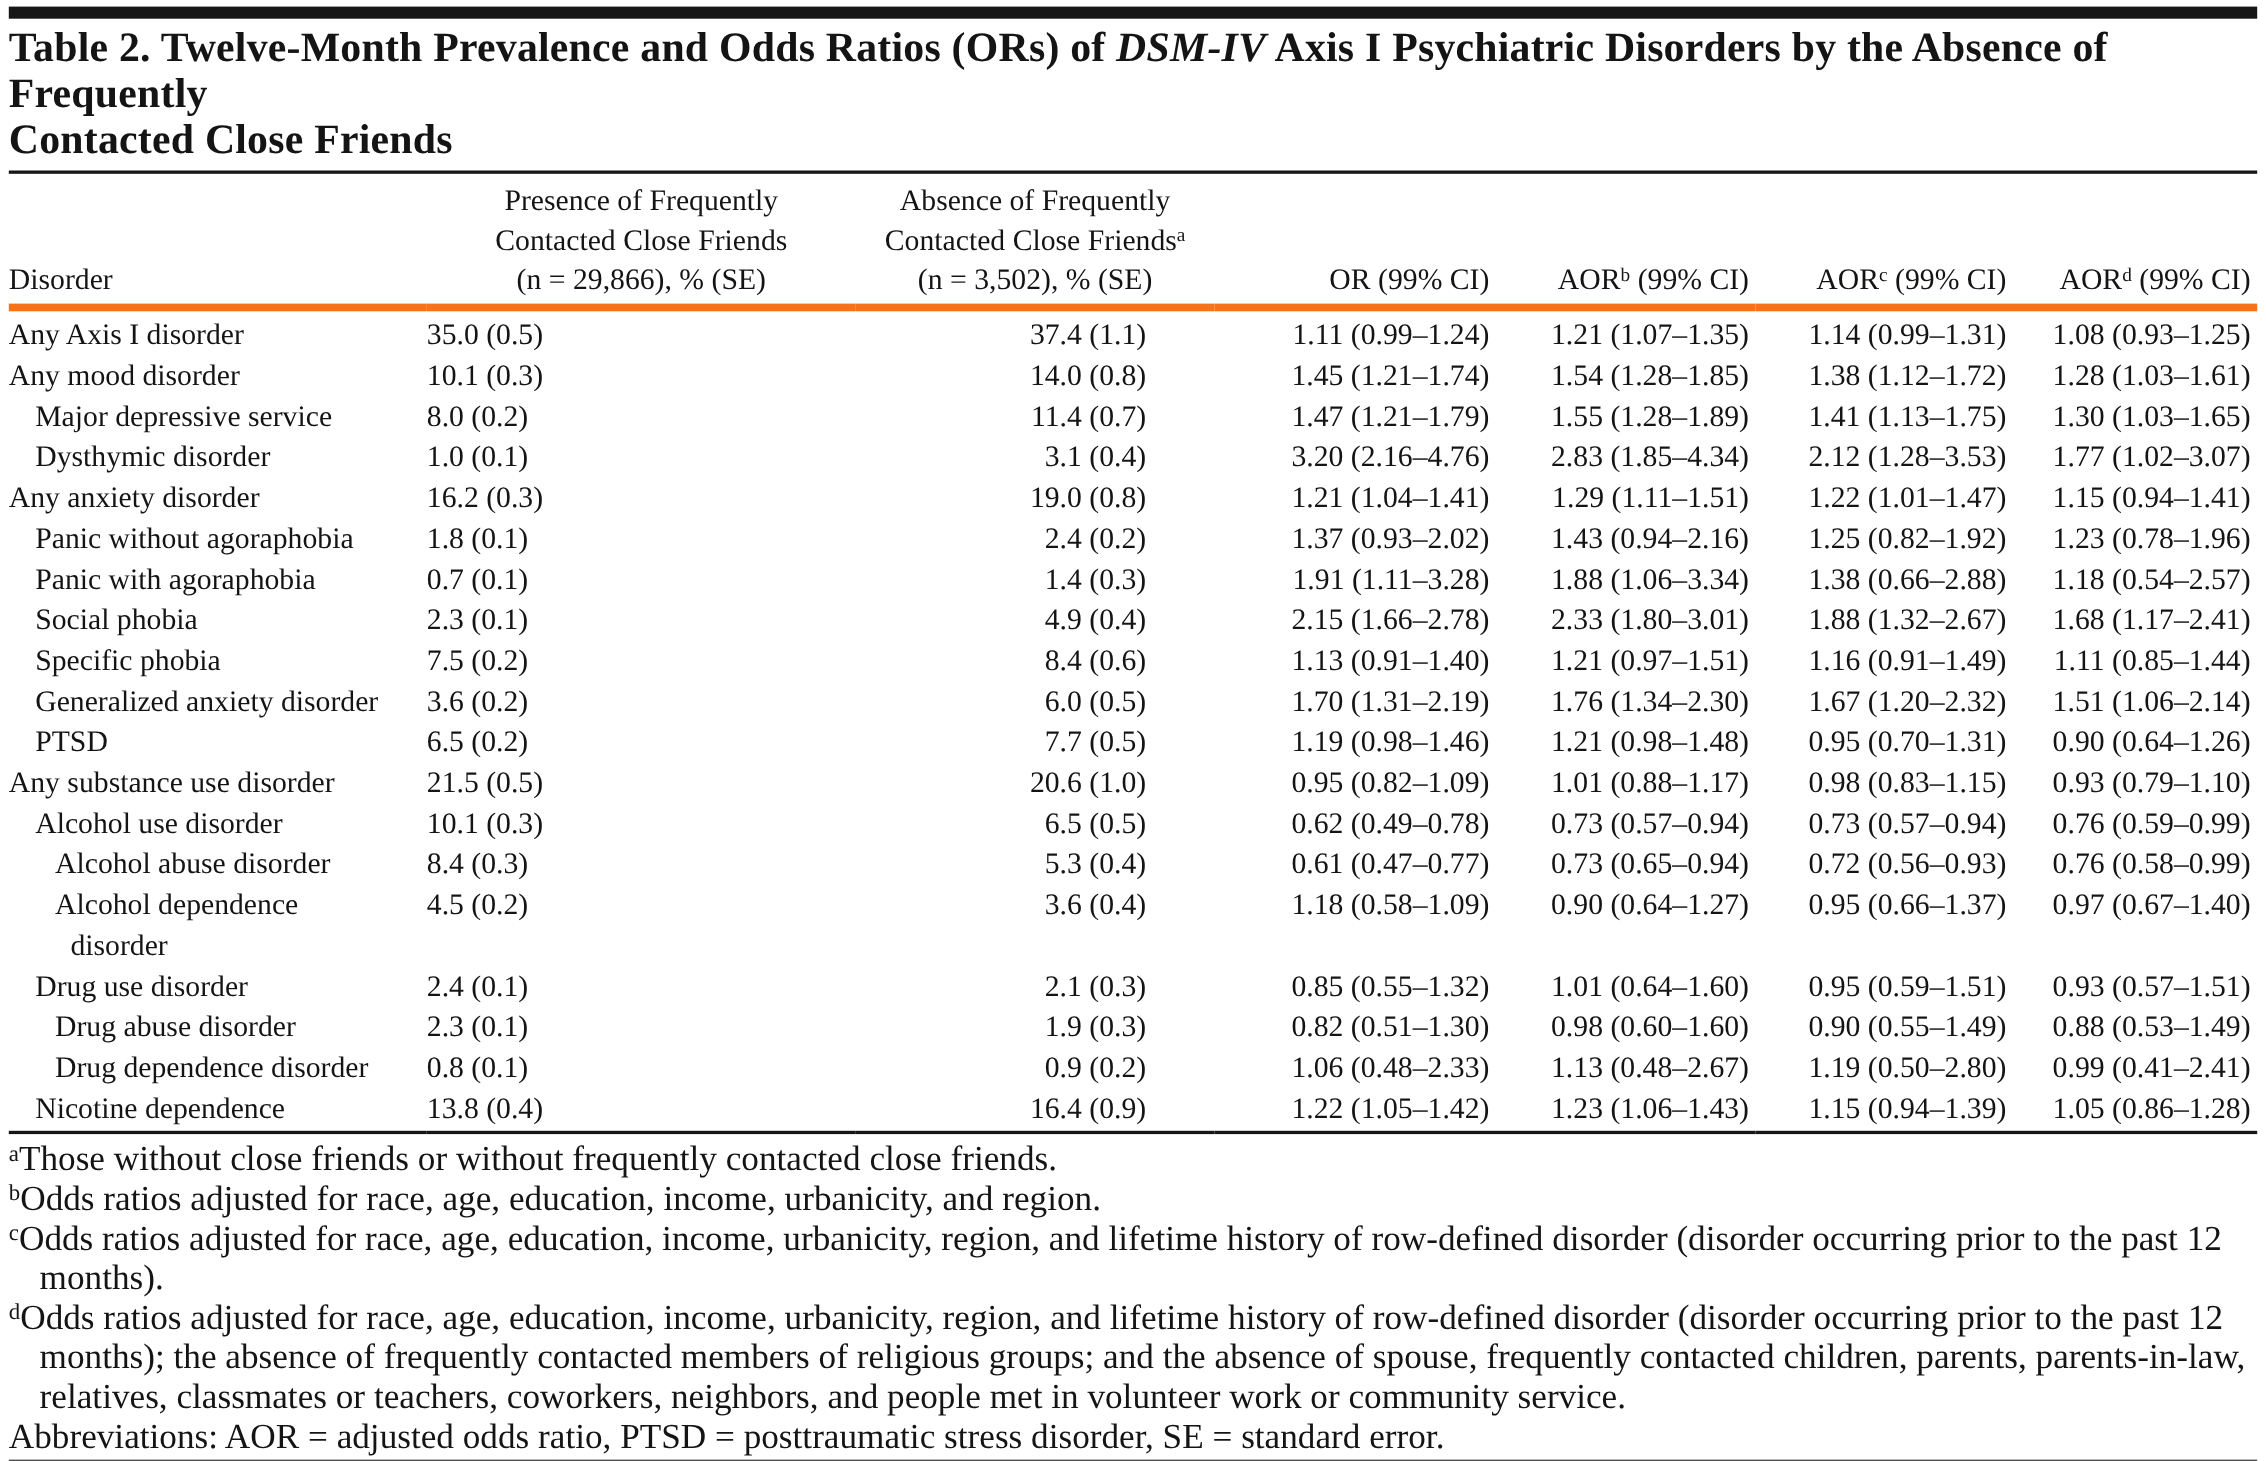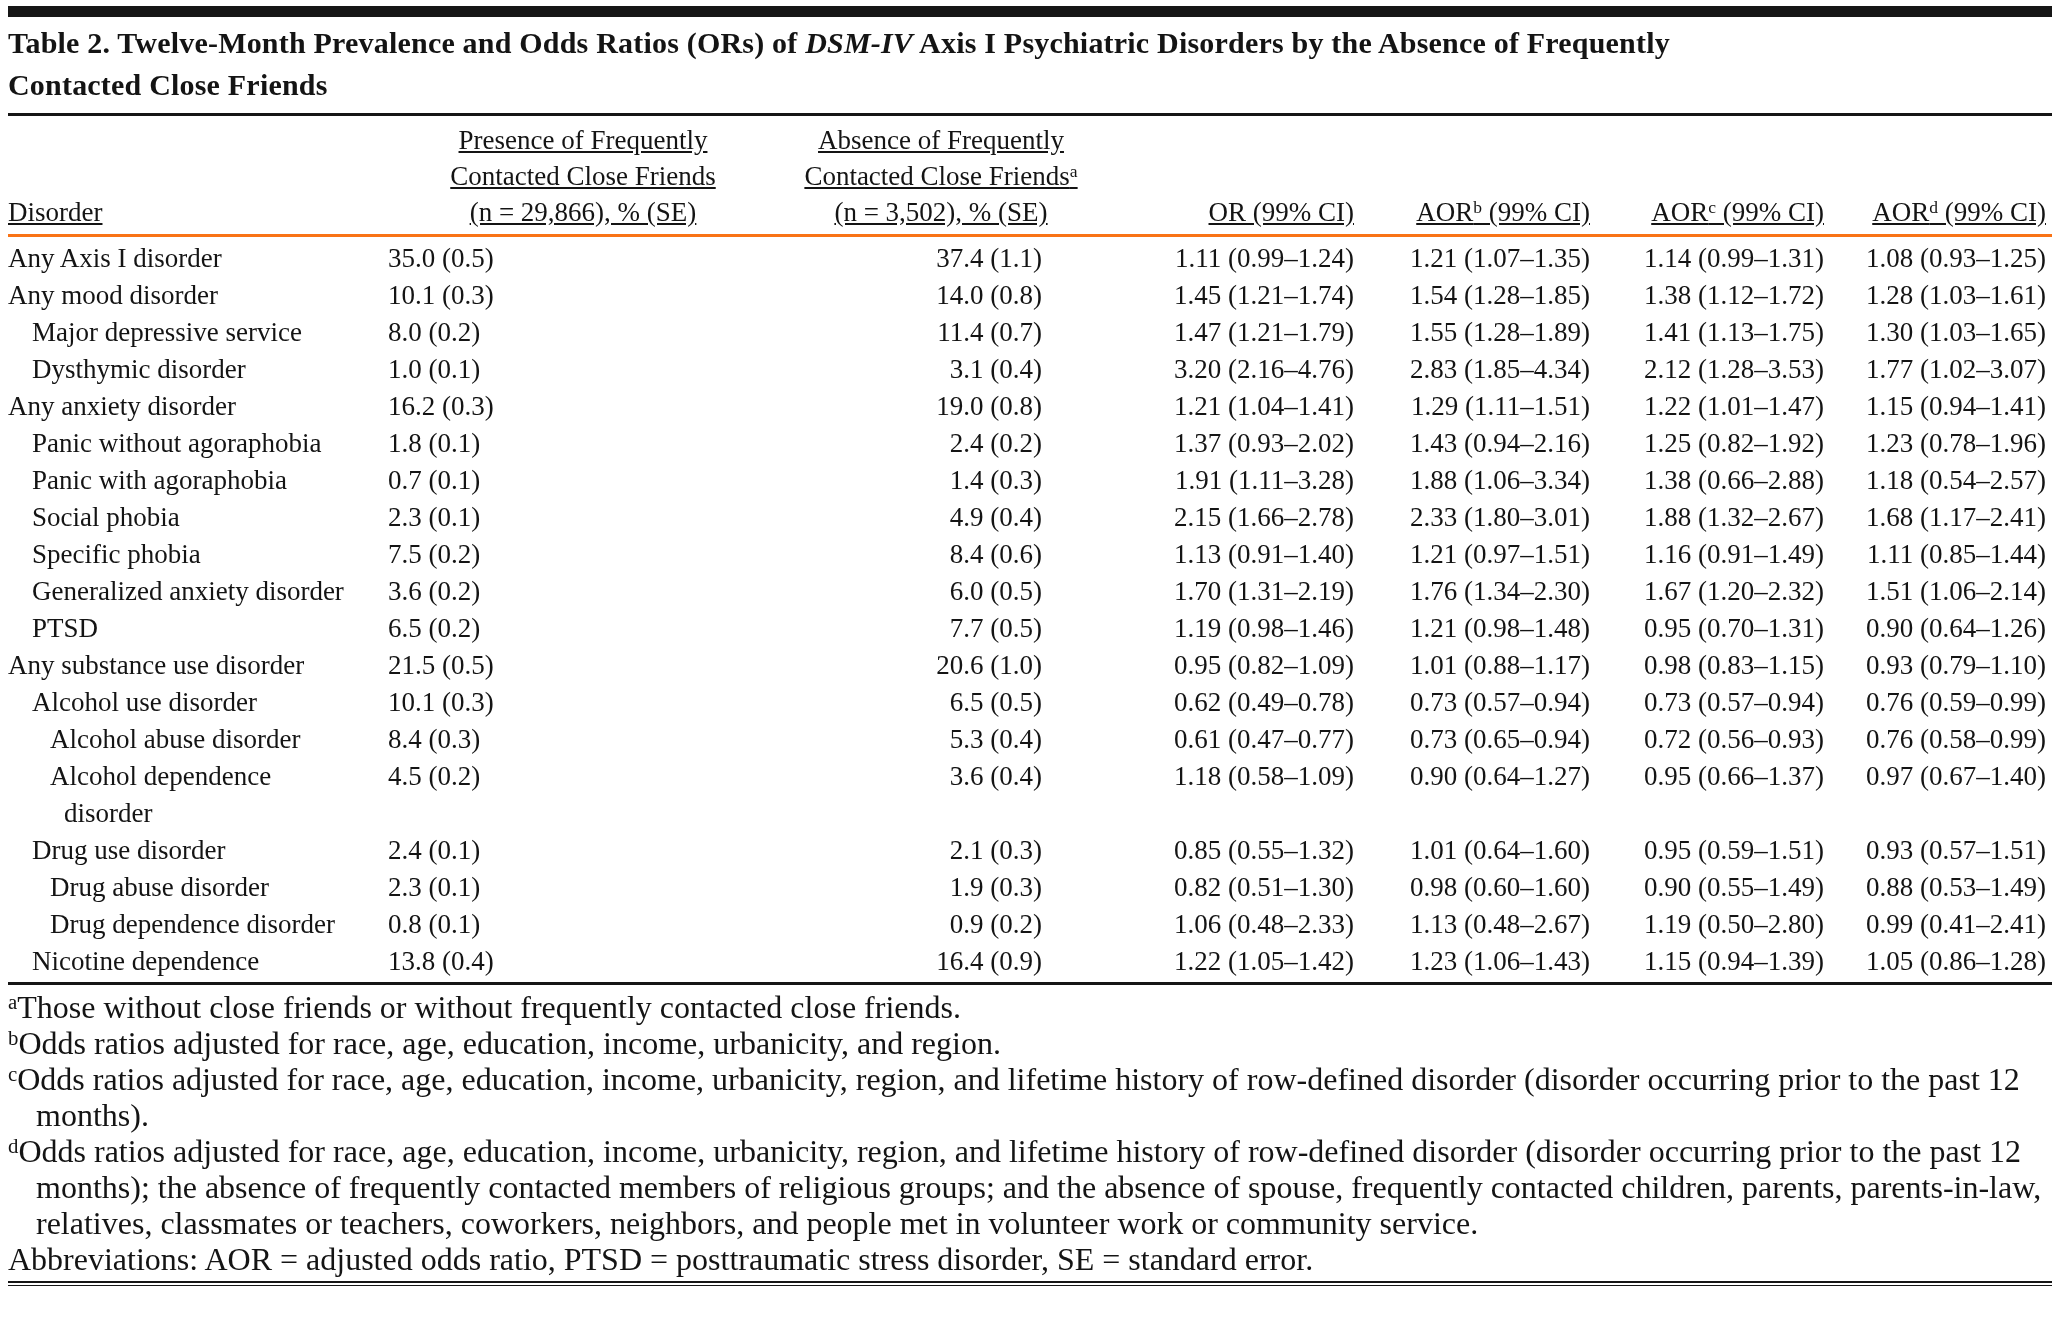--- a/index.html
+++ b/index.html
@@ -3,31 +3,31 @@
 <meta charset="utf-8">
 <style>
   html,body{margin:0;padding:0;}
   body{
     width:2060px;height:1328px;background:#ffffff;color:#141414;
     font-family:"Liberation Serif", serif;overflow:hidden;
   }
   .page{padding:0 8px;}
   .top-bar{height:11px;background:#161616;margin-top:6px;}
   .table-title{
-    font-size:30px;font-weight:bold;line-height:42px;
+    font-size:38px;font-weight:bold;line-height:42px;
     padding:5px 0 7px 0;border-bottom:3px solid #161616;
     letter-spacing:0.2px;
   }
   .table-title em{font-style:italic;}
   table{width:2044px;border-collapse:collapse;table-layout:fixed;font-size:27px;}
   col.c1{width:380px;} col.c2{width:390px;} col.c3{width:326px;}
   col.c4{width:256px;} col.c5{width:236px;} col.c6{width:234px;} col.c7{width:222px;}
   thead th{
     font-weight:normal;vertical-align:bottom;line-height:36px;
-    padding:6px 0 4px 0;border-bottom:3px solid #f97316;text-decoration:underline;
+    padding:6px 0 4px 0;border-bottom:7px solid #f97316;
   }
   th.h-disorder{text-align:left;}
   th.h-center{text-align:center;}
   th.h-right{text-align:right;padding-right:6px;}
   tbody td{line-height:37px;vertical-align:top;padding:0;}
   tbody tr:first-child td{padding-top:3px;}
   tbody tr:last-child td{padding-bottom:2px;border-bottom:3px solid #161616;}
   td.c-disorder{text-align:left;margin-top:21px;}
   td.c-presence{text-align:left;padding-right:95px;}
   td.c-absence{text-align:right;padding-right:62px;}

